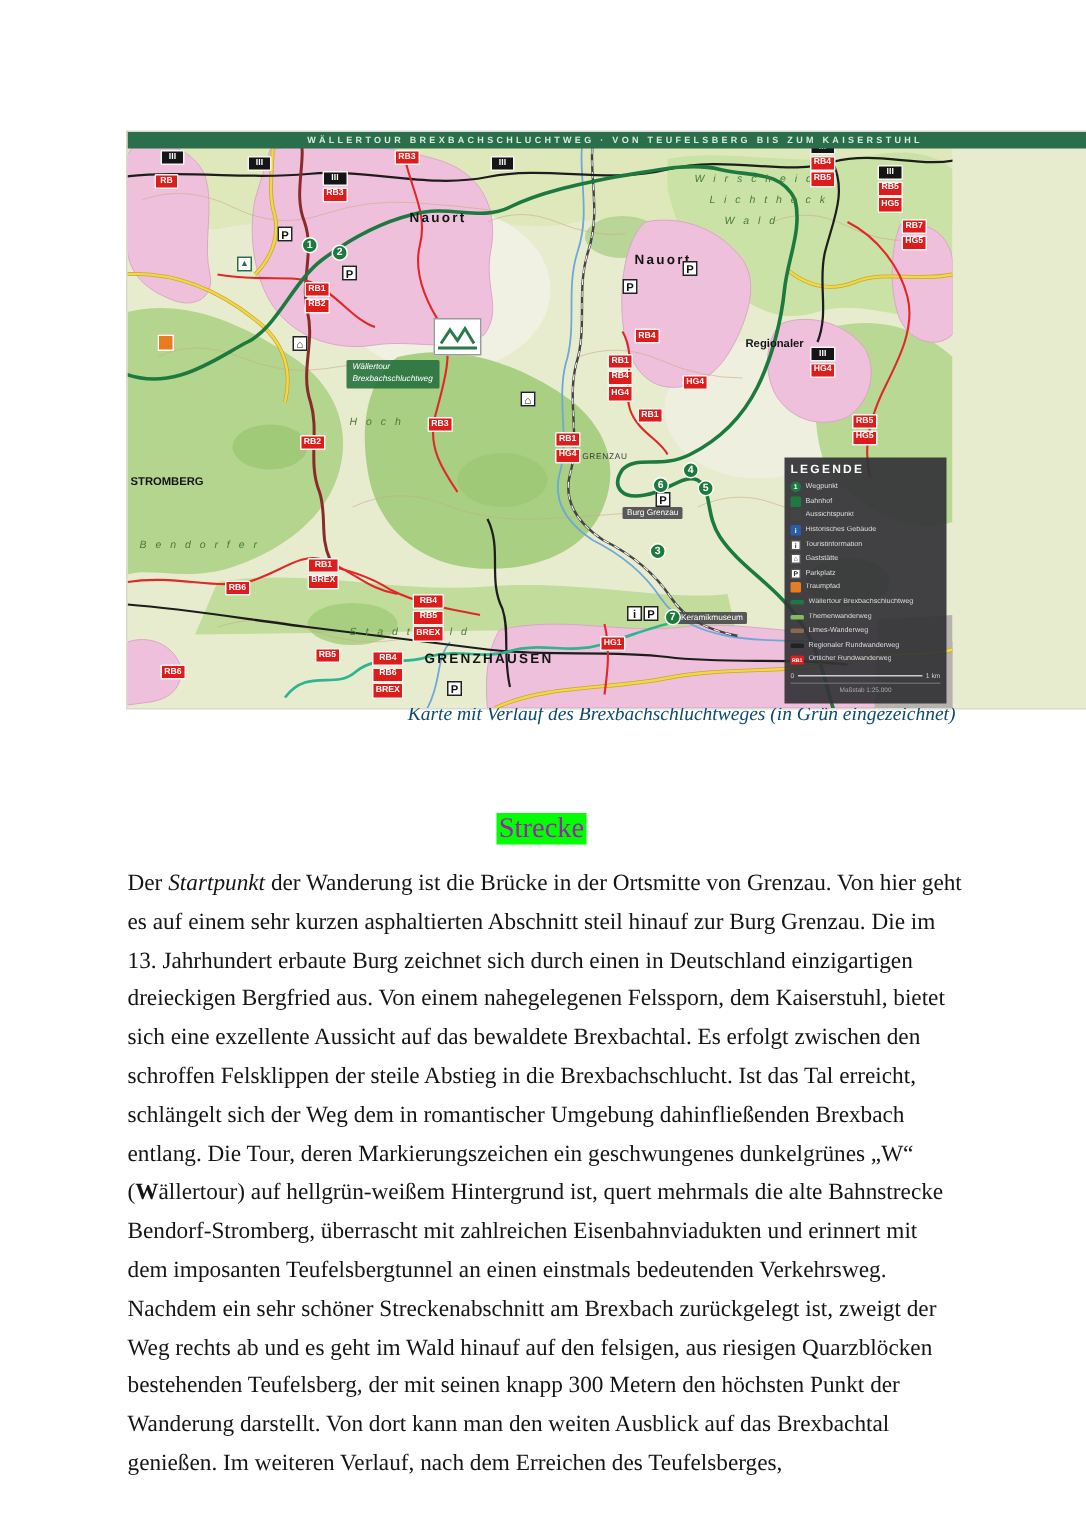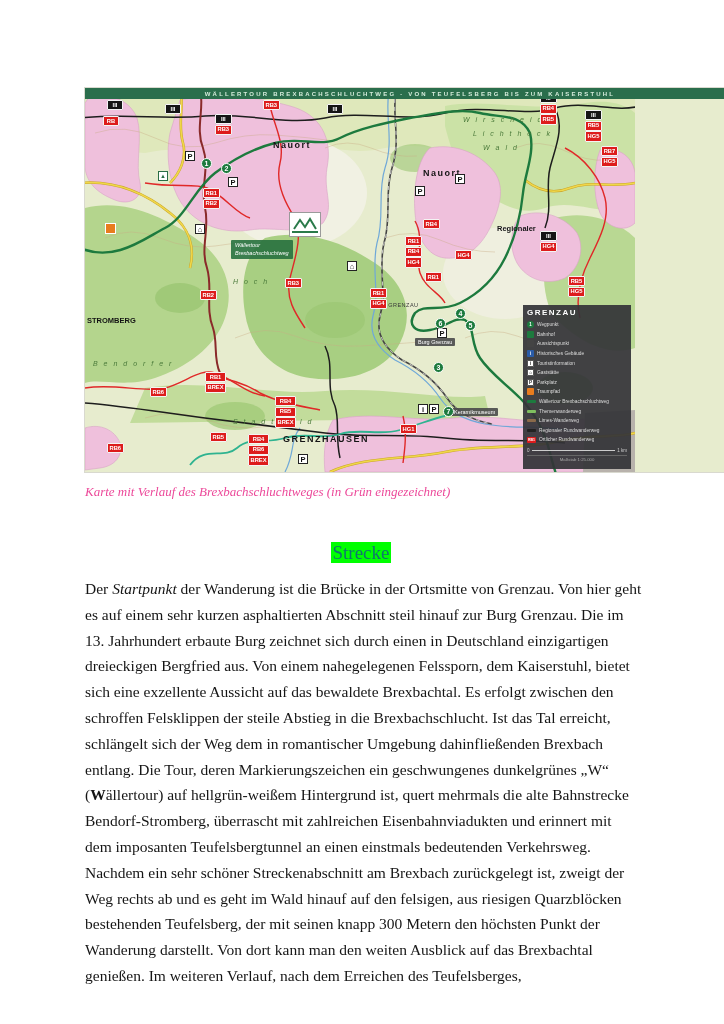--- a/index.html
+++ b/index.html
@@ -55,24 +55,24 @@
   .lg-ic.circle-number{border-radius:50%;}
   .lg-ic.bar{height:3px;width:9px;}
   .lg-ic.chip{width:9px;height:6px;font-size:3.5px;}
   .lg-tx{font-size:4.8px;white-space:nowrap;overflow:hidden;color:#ddd;}
   .legend-scale{display:flex;align-items:center;gap:2px;margin-top:3px;font-size:4.5px;color:#ccc;}
   .scaleline{flex:1;height:1px;background:#ccc;}
   .legend-footer{text-align:center;font-size:4.3px;color:#aaa;margin-top:2px;
                  border-top:.5px solid #666;padding-top:1.5px;}
 
   
-  .caption{position:absolute;left:85px;top:484px;width:552px;text-align:left;
-           font:italic 13px "Liberation Serif",serif;color:#ec4899;}
+  .caption{position:absolute;left:85px;top:468px;width:552px;text-align:right;
+           font:italic 13px "Liberation Serif",serif;color:#0c4a6e;}
   .heading-wrap{position:absolute;left:85px;top:542px;width:552px;text-align:center;}
-  .heading{font:19px "Liberation Serif",serif;background:#00ff00;padding:0 2px;color:#0f766e;}
+  .heading{font:19px "Liberation Serif",serif;background:#00ff00;padding:0 2px;color:#a21caf;}
   .body-text{position:absolute;left:85px;top:576px;width:557px;margin:0;
              font:15.5px "Liberation Serif",serif;line-height:25.8px;color:#151515;text-align:left;}
 </style>
 </head>
 <body>
 
 <div class="page">
 
   <div class="map-frame">
 
@@ -338,21 +338,21 @@
         <path d="M2,13 L8,4 L13,11 L18,3 L24,13" stroke="#2a7a4a" fill="none" stroke-width="2"></path>
         <rect y="15" width="26" height="2" fill="#2a7a4a"></rect>
       </svg>
     </div>
     <div class="wlabel">
       <div>Wällertour</div>
       <div>Brexbachschluchtweg</div>
     </div>
 
     <div class="legend">
-      <div class="legend-title">GRENZAU</div>
+      <div class="legend-title">LEGENDE</div>
       <div id="legend-items">
           <div class="lg-row">
             <span class="lg-ic circle-number" style="background: rgb(29, 122, 62);">1</span>
             <span class="lg-tx">Wegpunkt</span>
           </div>
           <div class="lg-row">
             <span class="lg-ic square" style="background: rgb(29, 122, 62);"></span>
             <span class="lg-tx">Bahnhof</span>
           </div>
           <div class="lg-row">

